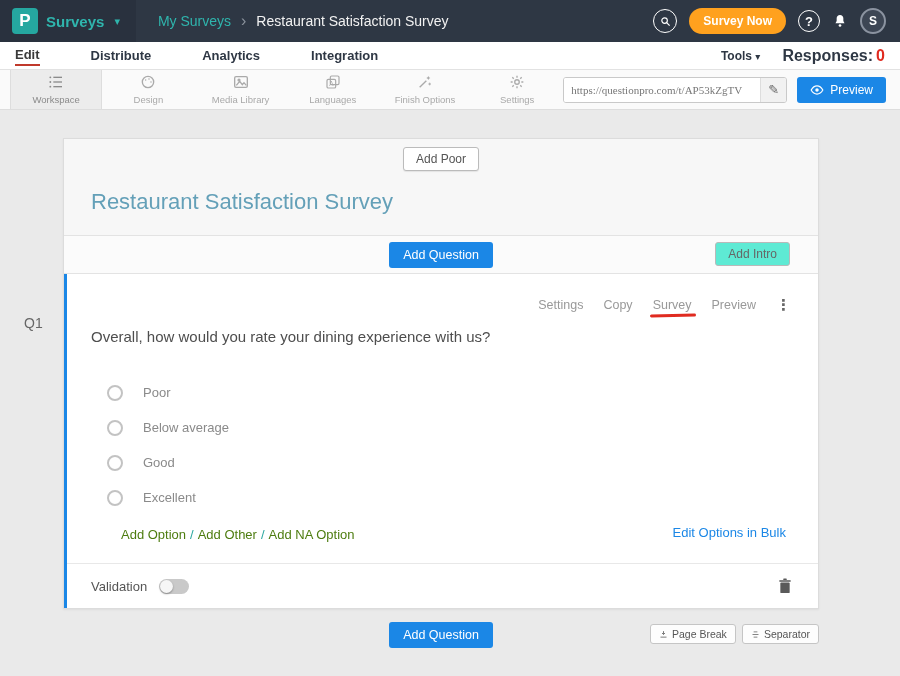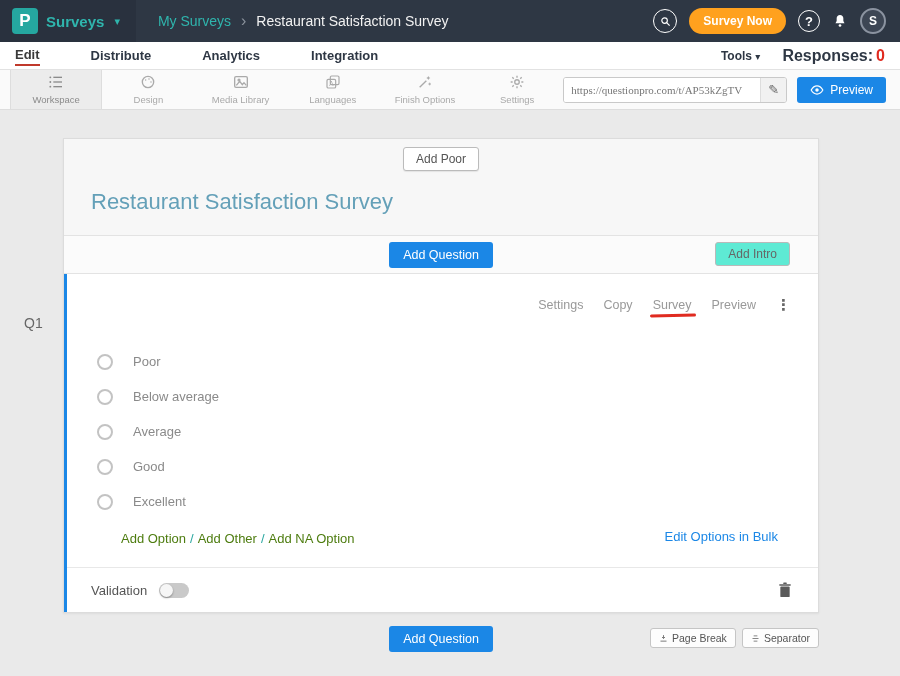--- a/index.html
+++ b/index.html
@@ -58,28 +58,28 @@
   .add-question-btn { background:#1b87e6; color:#fff; font-size:12.5px; font-weight:normal; border:none; border-radius:3px; padding:6px 14px; cursor:pointer; }
   .add-intro-btn { position:absolute; right:28px; top:6px; background:#5eead4; border:1px solid #b9b9b9; border-radius:3px; font-size:12px; color:#666; padding:4px 12px; cursor:pointer; }
 
   .question-block { border-left:3px solid #1b87e6; background:#fff; }
   .q-actions { display:flex; justify-content:flex-end; align-items:center; gap:20px; padding:22px 26px 0 0; }
   .q-action { font-size:12.5px; color:#999; cursor:pointer; }
   .logic-wrap { position:relative; }
   .logic-underline { position:absolute; left:-3px; right:-4px; bottom:-5px; height:3px; background:#e02b20; border-radius:2px; transform:rotate(-1.5deg); }
   .q-dots { font-size:15px; color:#666; font-weight:bold; cursor:pointer; letter-spacing:1px; }
   .q-text { margin:14px 0 0 24px; font-size:15px; color:#4e4e4e; }
-  .q-options { margin-top:30px; }
+  .q-options { margin-top:30px;margin-left:10px; }
   .option-row { display:flex; align-items:center; height:35px; padding-left:30px; cursor:pointer; }
   .radio { width:16px; height:16px; border:2px solid #c3c3c3; border-radius:50%; background:#fff; flex:0 0 auto; }
   .option-label { margin-left:20px; font-size:13px; color:#8a8a8a; }
   .q-links { position:relative; margin:10px 0 0 54px; height:18px; }
   .teal-link { font-size:13px; color:#4d7c0f; cursor:pointer; }
   .link-sep { font-size:13px; color:#2aa7a0; margin:0 4px; }
-  .bulk-link { position:absolute; right:40px; top:0; font-size:13px; color:#1b87e6; cursor:pointer; }
+  .bulk-link { position:absolute; right:32px; top:0; font-size:13px; color:#1b87e6; cursor:pointer; }
   .q-divider { margin-top:20px; border-top:1px solid #e8e8e8; }
   .q-validation { display:flex; align-items:center; height:44px; padding:0 26px 0 24px; }
   .validation-label { font-size:13px; color:#555; }
   .toggle { width:30px; height:15px; background:#c9c9c9; border-radius:8px; position:relative; display:inline-block; margin-left:12px; cursor:pointer; }
   .knob { width:13px; height:13px; background:#f6f6f6; border-radius:50%; position:absolute; left:1px; top:1px; box-shadow:0 1px 2px rgba(0,0,0,0.35); }
   .trash { margin-left:auto; cursor:pointer; display:flex; align-items:center; }
 
   .footer-row { position:relative; margin:12px 0 0 63px; width:756px; height:28px; display:flex; align-items:center; justify-content:center; }
   .footer-right { position:absolute; right:0; top:3px; display:flex; gap:6px; }
   .chip-btn { display:flex; align-items:center; gap:4px; background:#fdfdfd; border:1px solid #c5c5c5; border-radius:3px; font-size:10.5px; color:#555; padding:3px 8px; cursor:pointer; }
@@ -241,33 +241,30 @@
           <span class="q-action">Settings</span>
           <span class="q-action">Copy</span>
           <span class="q-action logic-wrap">
             <span>Survey</span>
             <span class="logic-underline"></span>
           </span>
           <span class="q-action">Preview</span>
           <span class="q-dots">⋮</span>
         </div>
 
+        <div class="q-text">Overall, how would you rate your dining experience with us?</div>
 
         <div class="q-options">
           <div class="option-row">
             <span class="radio"></span>
             <span class="option-label">Poor</span>
           </div>
           <div class="option-row">
             <span class="radio"></span>
             <span class="option-label">Below average</span>
-          </div>
-          <div class="option-row">
-            <span class="radio"></span>
-            <span class="option-label">Average</span>
           </div>
           <div class="option-row">
             <span class="radio"></span>
             <span class="option-label">Good</span>
           </div>
           <div class="option-row">
             <span class="radio"></span>
             <span class="option-label">Excellent</span>
           </div>
         </div>

